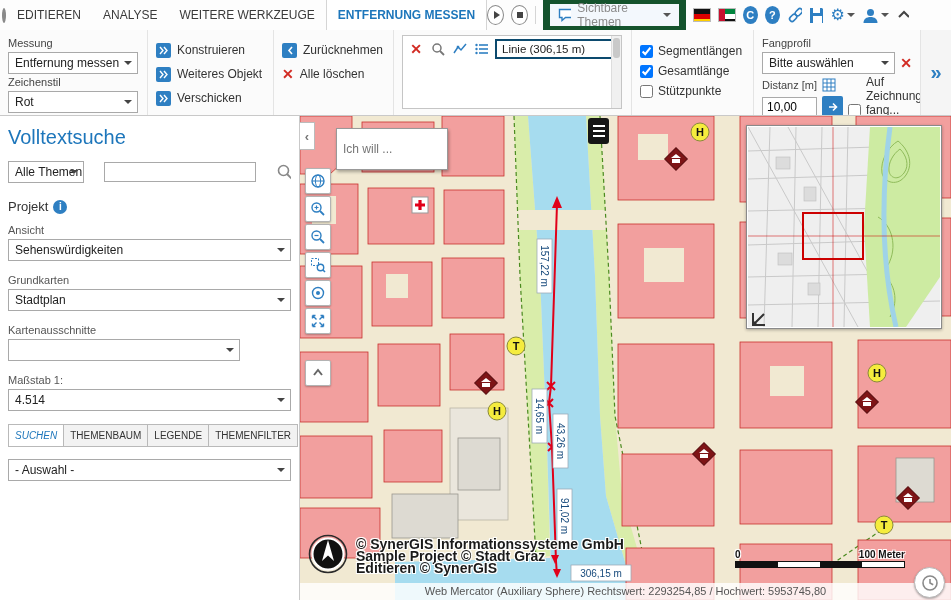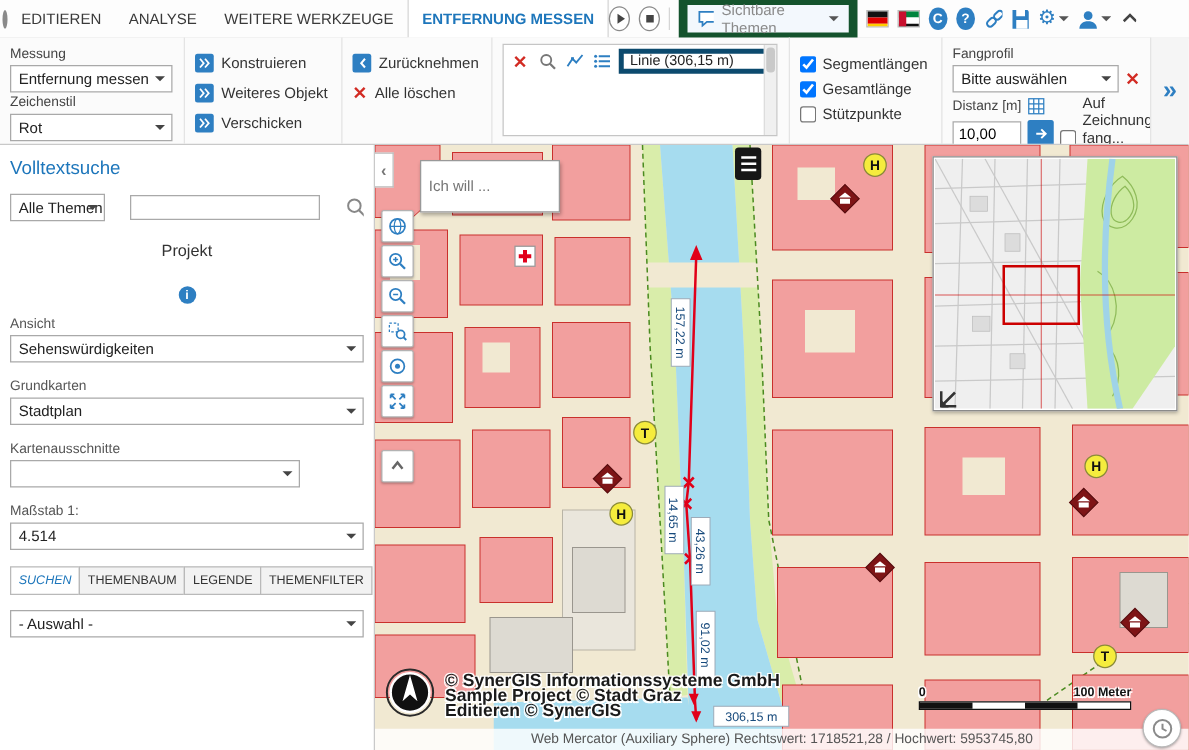--- a/index.html
+++ b/index.html
@@ -35,41 +35,41 @@
       display:flex;align-items:center;padding:0 18px 0 6px;font-size:12px;color:#222;cursor:pointer;
       white-space:nowrap;overflow:hidden;}
   .dd::after{content:"";position:absolute;right:5px;top:8px;border:4px solid transparent;border-top-color:#444;}
   .w130{width:130px;}
   .rbtn{display:flex;align-items:center;gap:6px;font-size:12px;color:#333;height:24px;cursor:pointer;white-space:nowrap;}
   .blue-sq{width:15px;height:15px;border-radius:2px;background:#2e7fc2;display:flex;align-items:center;justify-content:center;flex:0 0 auto;}
   .x-red{color:#d22b23;font-weight:bold;font-size:14px;line-height:1;}
   .results-box{width:218px;height:72px;background:#fff;border:1px solid #c5c5c5;position:relative;overflow:hidden;}
   .results-toolbar{display:flex;align-items:center;gap:4px;padding:3px 4px;}
   .tool-ic{width:18px;height:18px;display:flex;align-items:center;justify-content:center;cursor:pointer;}
-  .result-field{border:4px solid #0c4a6e;height:20px;box-sizing:border-box;display:flex;align-items:center;
+  .result-field{border:2px solid #0c4a6e;height:20px;box-sizing:border-box;display:flex;align-items:center;
                 padding:0 5px;font-size:11.5px;color:#222;flex:1;background:#fff;}
   .results-scroll{position:absolute;right:0;top:0;bottom:0;width:9px;background:#f0f0f0;border-left:1px solid #ddd;}
   .results-thumb{position:absolute;right:1px;top:2px;width:7px;height:20px;background:#c9c9c9;border-radius:3px;}
   .chk-row{display:flex;align-items:flex-end;gap:5px;height:20px;font-size:12px;color:#333;}
   .chk-row input{margin:0;width:13px;height:13px;}
   .fang-row{display:flex;align-items:center;gap:5px;margin-top:4px;}
   .grid-ic{width:14px;height:14px;flex:0 0 auto;}
   .txt{border:1px solid #a9a9a9;height:20px;box-sizing:border-box;font-size:12px;padding:0 4px;
        font-family:"Liberation Sans",sans-serif;}
   .apply-btn{width:21px;height:21px;background:#2e7fc2;border-radius:2px;display:flex;align-items:center;
              justify-content:center;cursor:pointer;flex:0 0 auto;}
   .ribbon-expand{width:30px;margin-left:auto;display:flex;align-items:center;justify-content:center;
                  color:#2e7fc2;font-size:20px;font-weight:bold;border-left:1px solid #e4e4e4;cursor:pointer;background:#f5f5f5;}
 
   
   .sidebar{position:absolute;top:116px;left:0;width:300px;bottom:0;background:#fff;
            border-right:1px solid #c9c9c9;box-sizing:border-box;padding:8px 8px 0;}
-  .s-title{color:#1d76bb;font-size:15px;margin:2px 0 12px;}
+  .s-title{color:#1d76bb;font-size:20px;margin:2px 0 12px;}
   .s-search-row{display:flex;align-items:center;gap:20px;margin-bottom:16px;}
-  .s-project{font-size:13px;color:#333;margin-bottom:10px;display:flex;align-items:center;gap:21px;flex-direction:column;}
+  .s-project{font-size:13px;color:#333;margin-bottom:10px;display:flex;align-items:center;gap:5px;}
   .info-i{width:14px;height:14px;border-radius:50%;background:#2e7fc2;color:#fff;font-size:10px;font-weight:bold;
           display:inline-flex;align-items:center;justify-content:center;font-style:normal;}
   .s-label{font-size:11px;color:#555;margin:0 0 3px;}
   .s-field{margin-bottom:13px;}
   .s-full{width:283px;}
   .s-tabs{display:flex;margin:4px 0 12px;}
   .s-tab{border:1px solid #b9b9b9;background:#f2f2f2;height:21px;display:flex;align-items:center;
          padding:0 6px;font-size:10px;color:#333;margin-left:-1px;cursor:pointer;white-space:nowrap;}
   .s-tab:first-child{margin-left:0;}
   .s-tab.active{background:#fff;color:#1d76bb;font-style:italic;}
@@ -684,21 +684,21 @@
       <span>100 Meter</span>
     </div>
     <div class="sb-bar">
         <i></i>
         <i></i>
         <i></i>
         <i></i>
       </div>
   </div>
 
-  <div class="statusbar">Web Mercator (Auxiliary Sphere) Rechtswert: 1718521,28 / Hochwert: 5953745,80</div>
+  <div class="statusbar">Web Mercator (Auxiliary Sphere) Rechtswert: 2293254,85 / Hochwert: 5953745,80</div>
 
   <div class="clock-btn">
     <svg width="18" height="18">
         <circle cx="9" cy="9" r="7" fill="none" stroke="#8a8a8a" stroke-width="1.6"></circle>
         <path d="M9 5 v4 l3.2 1.8" stroke="#8a8a8a" stroke-width="1.6" fill="none"></path>
       </svg>
   </div>
 </div>
 
 </body></html>

